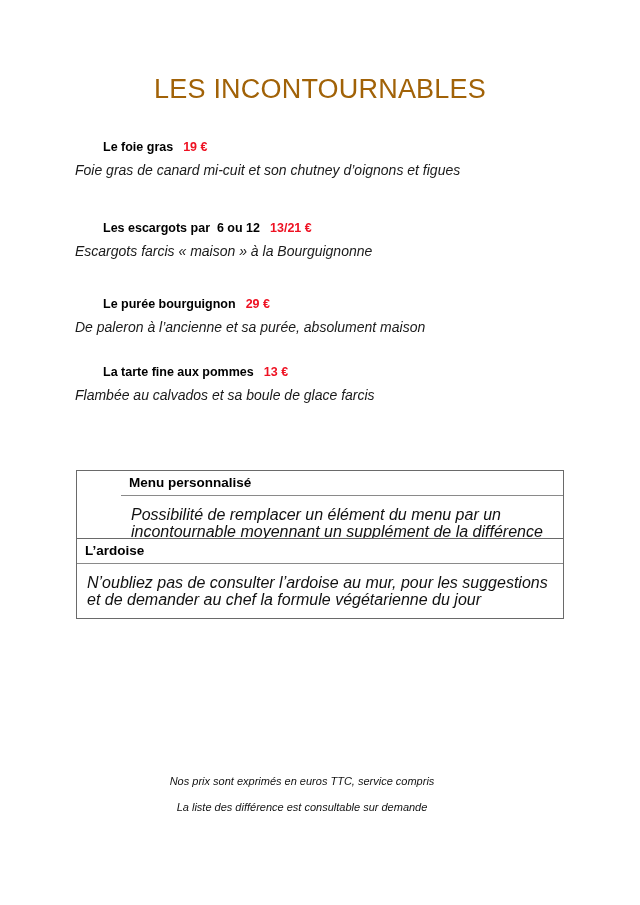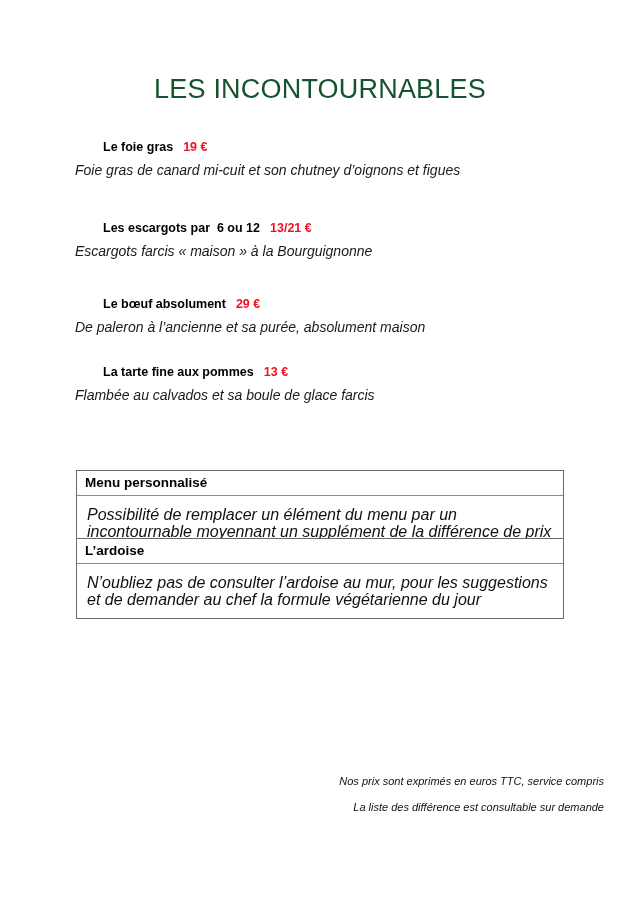--- a/index.html
+++ b/index.html
@@ -25,21 +25,21 @@
   
   .doc-title {
     position: absolute;
     top: 74px;
     left: 0;
     width: 640px;
     text-align: center;
     font-size: 27px;
     font-weight: 400;
     letter-spacing: 0.2px;
-    color: #14532d;
+    color: #a16207;
     white-space: nowrap;
   }
 
   
   .items {
     position: absolute;
     top: 139px;
     left: 75px;
     width: 495px;
   }
@@ -88,30 +88,30 @@
     font-weight: bold;
     line-height: 17px;
   }
   .box-body {
     padding: 10px 10px 10px 10px;
     font-size: 16px;
     font-style: italic;
     line-height: 17px;
     color: #111;
   }
-  #box-menu  { top: 470px; }
+  #box-menu  { top: 470px; padding-left: 44px; }
   #box-ardoise { top: 538px; }
 
   
   .footer {
     position: absolute;
     top: 768px;
     left: 0;
     width: 604px;
-    text-align: right;
+    text-align: center;
   }
   .footer-line {
     font-size: 11px;
     font-style: italic;
     line-height: 26px;
     color: #111;
   }
 </style>
 </head>
 <body>
@@ -130,21 +130,21 @@
     <div class="gap-1"></div>
 
     <div class="item">
       <div class="item-head"><span class="item-name">Les escargots par  6 ou 12</span><span class="item-price">13/21 €</span></div>
       <div class="item-desc">Escargots farcis « maison » à la Bourguignonne</div>
     </div>
 
     <div class="gap-2"></div>
 
     <div class="item">
-      <div class="item-head"><span class="item-name">Le bœuf absolument</span><span class="item-price">29 €</span></div>
+      <div class="item-head"><span class="item-name">Le purée bourguignon</span><span class="item-price">29 €</span></div>
       <div class="item-desc">De paleron à l’ancienne et sa purée, absolument maison</div>
     </div>
 
     <div class="gap-3"></div>
 
     <div class="item">
       <div class="item-head"><span class="item-name">La tarte fine aux pommes</span><span class="item-price">13 €</span></div>
       <div class="item-desc">Flambée au calvados et sa boule de glace farcis</div>
     </div>
 

